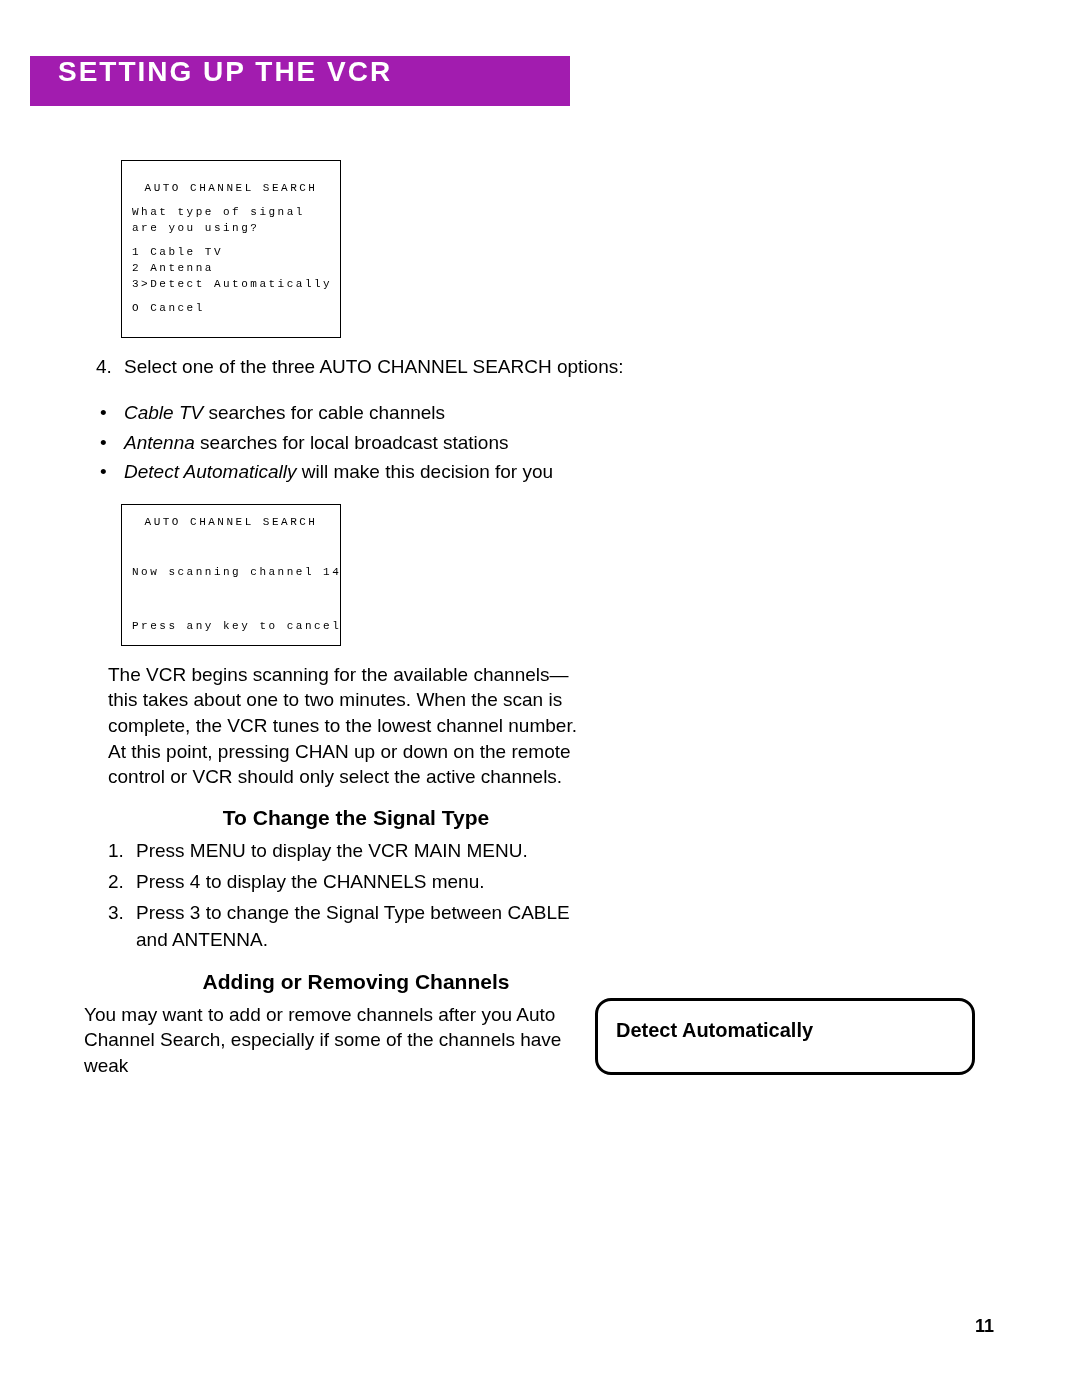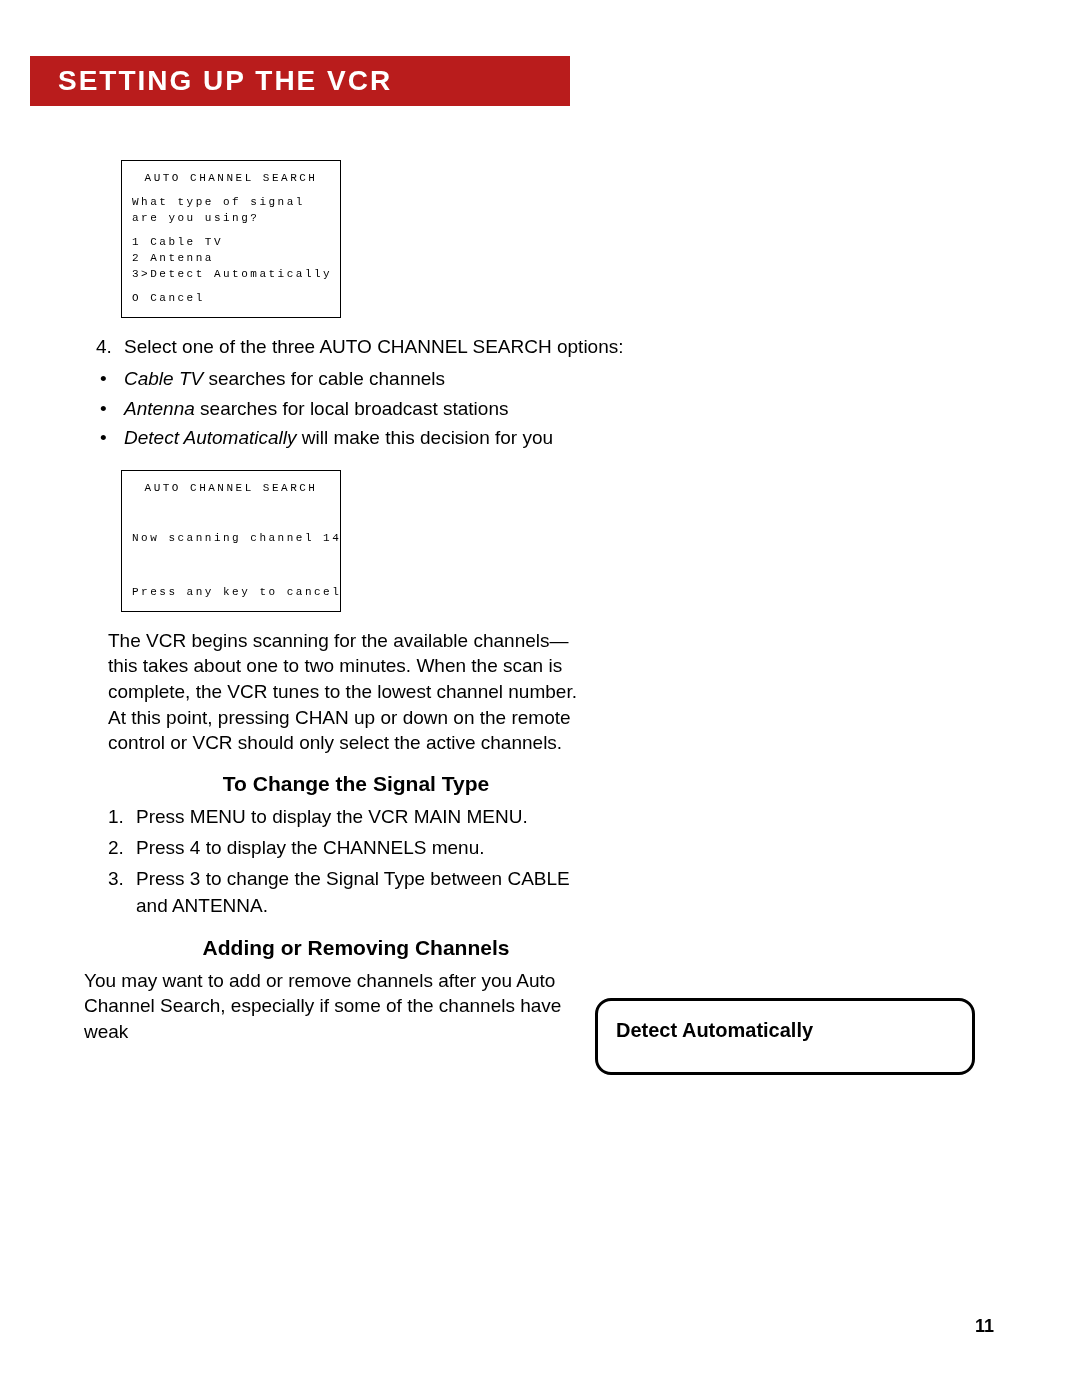--- a/index.html
+++ b/index.html
@@ -1,21 +1,21 @@
 <!DOCTYPE html>
 <html><head>
 <meta charset="utf-8">
 <style>
   * { box-sizing: border-box; margin: 0; padding: 0; }
   html, body { width: 1080px; height: 1397px; background: #fff; font-family: "Segoe UI", "Helvetica Neue", Arial, sans-serif; color: #000; }
   .page { position: relative; width: 1080px; height: 1397px; }
-  .header-bar { position: absolute; left: 30px; top: 56px; width: 540px; height: 50px; background: #b91c1c; display: flex; align-items: center; padding-left: 28px; }
+  .header-bar { position: absolute; left: 30px; top: 56px; width: 540px; height: 50px; background: #a21caf; display: flex; align-items: flex-start; padding-left: 28px; }
   .header-bar span { color: #fff; font-weight: 700; font-size: 28px; letter-spacing: 2px; font-family: "Trebuchet MS", "Segoe UI", Arial, sans-serif; text-transform: uppercase; }
   .content { position: absolute; left: 108px; top: 160px; width: 520px; }
-  .osd { border: 1px solid #000; width: 220px; padding: 10px 10px; margin-left: 13px; margin-bottom: 16px; }
+  .osd { border: 1px solid #000; width: 220px; padding: 20px 10px; margin-left: 13px; margin-bottom: 16px; }
   .osd-line { font-family: "Courier New", monospace; font-size: 11px; letter-spacing: 2.5px; line-height: 1.45; white-space: pre; }
   .osd-title { text-align: center; margin-bottom: 8px; }
   .osd-block { margin-bottom: 8px; }
   .osd2 { padding-top: 10px; padding-bottom: 10px; }
   .osd2 .osd-mid { margin-top: 34px; margin-bottom: 38px; }
   .step { font-size: 19px; line-height: 1.35; margin-bottom: 4px; display: flex; }
   .step .num { width: 28px; flex: 0 0 28px; }
   .bullet { font-size: 19px; line-height: 1.45; display: flex; margin-bottom: 2px; }
   .bullet .dot { width: 28px; flex: 0 0 28px; text-align: left; padding-left: 4px; }
   .bullet .dot::before { content: "•"; }
@@ -53,21 +53,21 @@
         <div class="osd-line">3&gt;Detect Automatically</div>
       </div>
       <div class="osd-line">O Cancel</div>
     </div>
 
     <div class="step" style="margin-left:-12px;">
       <div class="num">4.</div>
       <div>Select one of the three AUTO CHANNEL SEARCH options:</div>
     </div>
 
-    <div class="bullet" style="margin-left:-12px; margin-top:6px;">
+    <div class="bullet" style="margin-left:-12px; margin-top:20px;">
       <div class="dot"></div>
       <div><span class="em">Cable TV</span><span> searches for cable channels</span></div>
     </div>
     <div class="bullet" style="margin-left:-12px;">
       <div class="dot"></div>
       <div><span class="em">Antenna</span><span> searches for local broadcast stations</span></div>
     </div>
     <div class="bullet" style="margin-left:-12px; margin-bottom:18px;">
       <div class="dot"></div>
       <div><span class="em">Detect Automatically</span><span> will make this decision for you</span></div>

